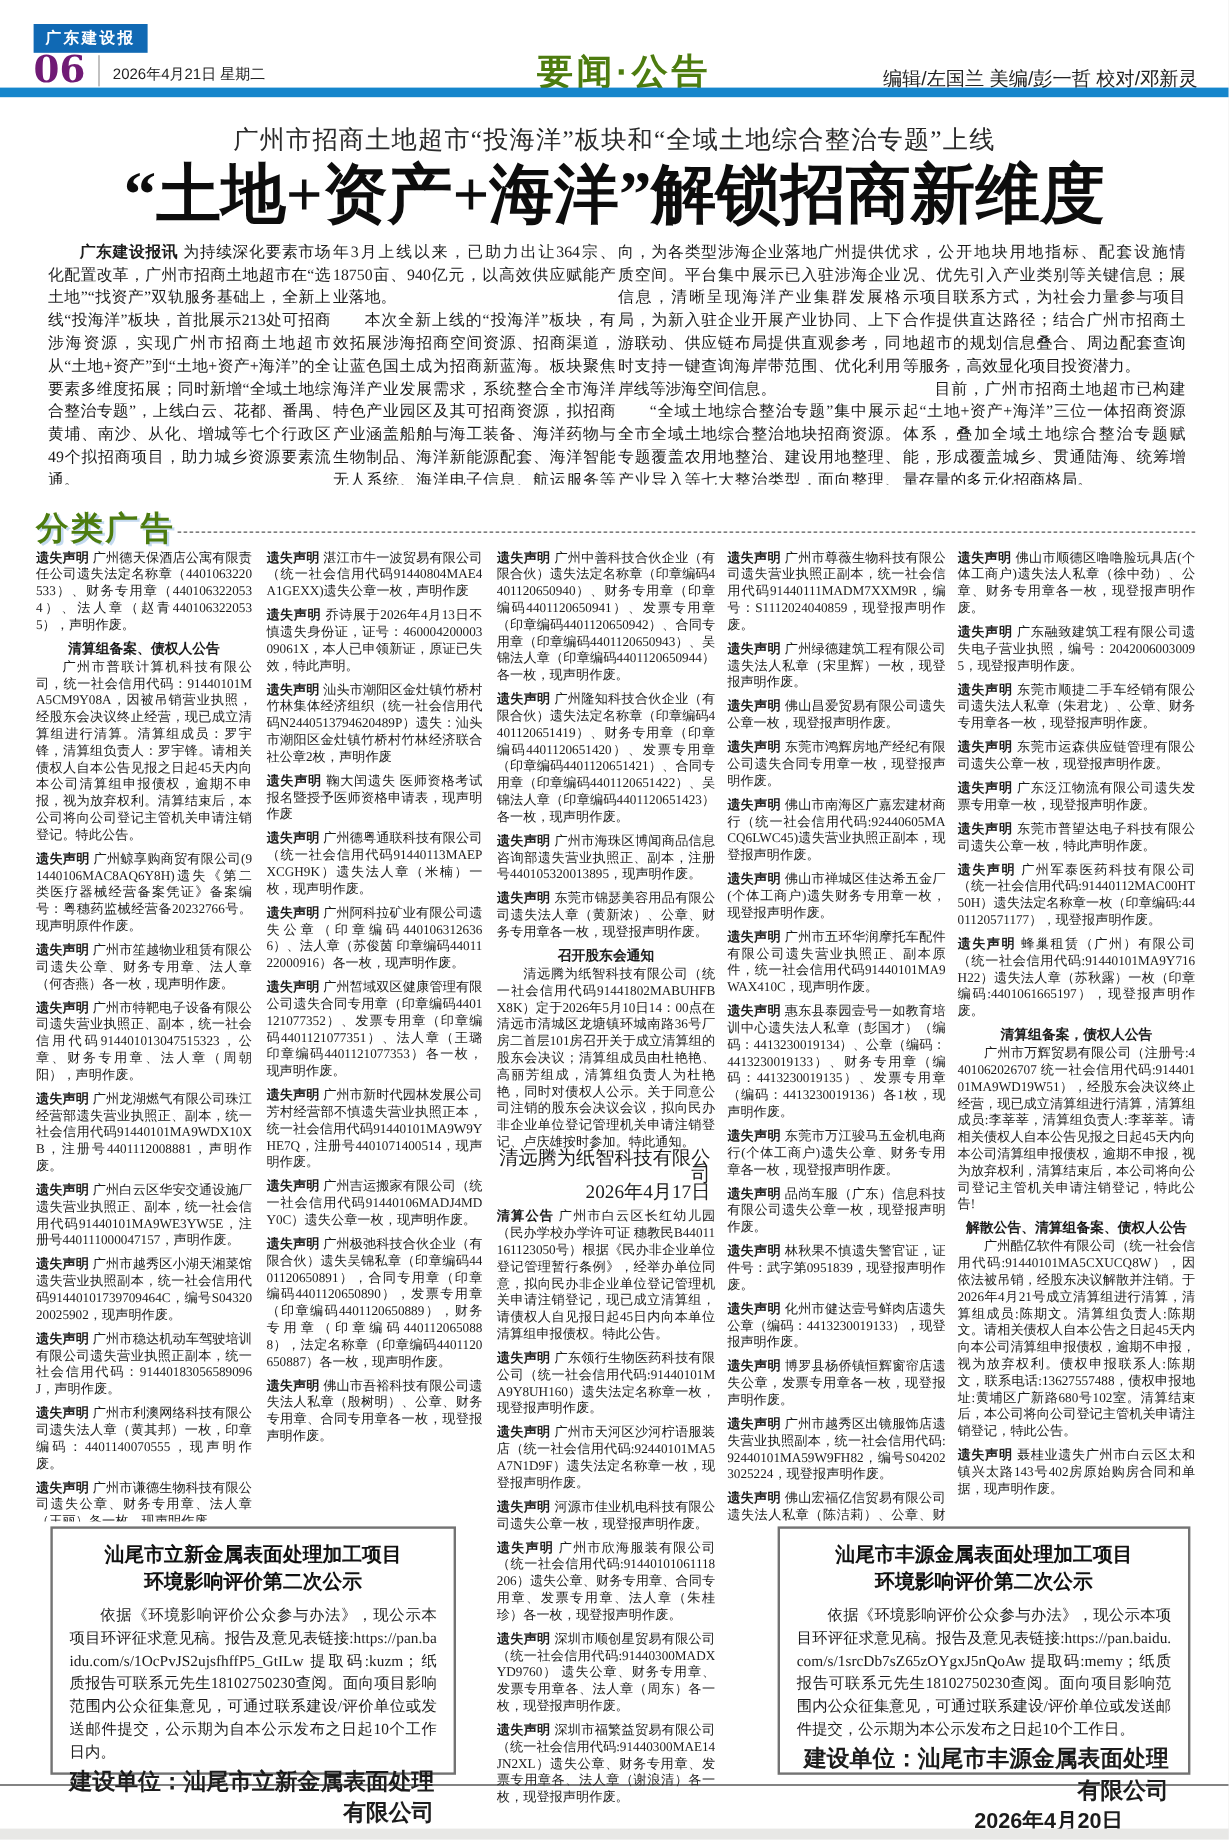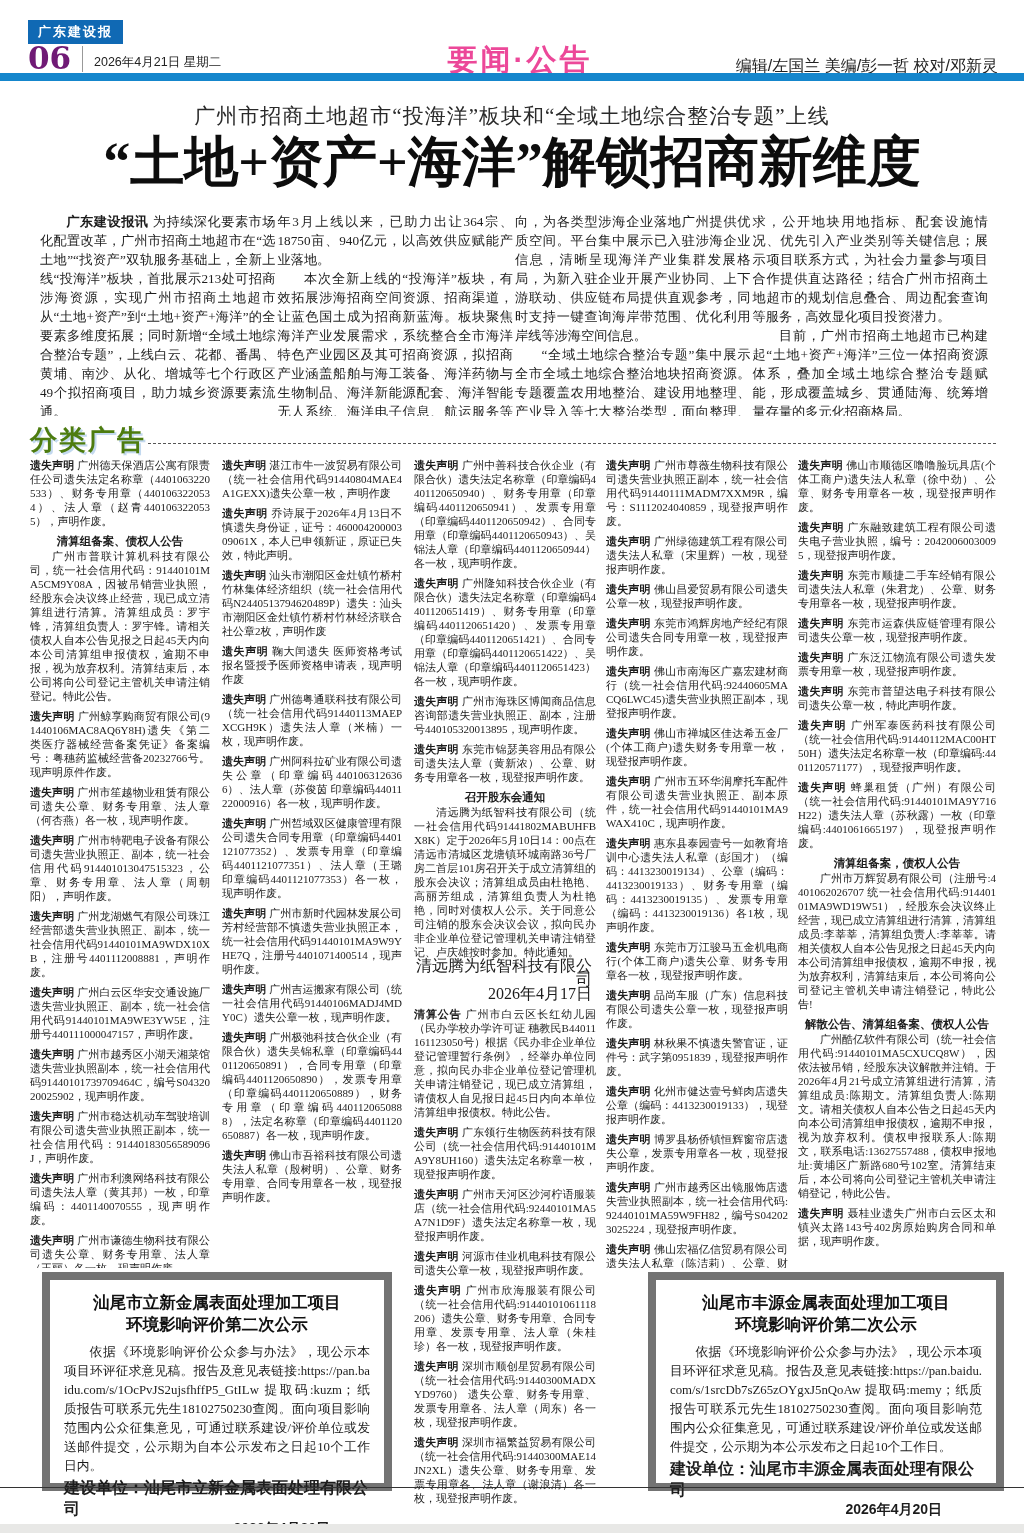--- a/index.html
+++ b/index.html
@@ -8,61 +8,61 @@
   
   #brand-box{position:absolute;left:28px;top:20px;background:#1069b4;color:#fff;
              font-family:"Liberation Sans",sans-serif;font-weight:bold;font-size:13px;
              padding:3px 10px;letter-spacing:2px;}
   #page-number{position:absolute;left:28px;top:40px;font-size:31px;font-weight:bold;
                font-family:"DejaVu Serif",serif;color:#701a75;}
   #head-divider{position:absolute;left:82px;top:46px;width:1px;height:26px;background:#999;}
   #date-line{position:absolute;left:94px;top:54px;font-size:12.5px;color:#222;
              font-family:"Liberation Sans",sans-serif;}
   #section-title{position:absolute;left:16px;right:0;top:40px;text-align:center;font-size:30px;
-                 font-weight:bold;letter-spacing:3px;color:#ec4899;
+                 font-weight:bold;letter-spacing:3px;color:#4d7c0f;
                  font-family:"Liberation Sans",sans-serif;}
   #credits{position:absolute;right:26px;top:56px;font-size:16px;color:#222;
            font-family:"Liberation Sans",sans-serif;}
   #blue-band{position:absolute;left:0;top:73px;width:1024px;height:8px;background:#1586cc;}
   
   #kicker{position:absolute;left:0;right:0;top:102px;text-align:center;font-size:21px;
           color:#2a2a2a;letter-spacing:1px;}
   #headline{position:absolute;left:0;right:0;top:126px;text-align:center;font-size:54px;
             font-weight:bold;color:#0d0d0d;letter-spacing:0px;font-family:"Liberation Serif",serif;}
-  #article-body{position:absolute;left:40px;top:212px;width:948px;height:204px;display:flex;gap:2px;overflow:hidden;}
+  #article-body{position:absolute;left:40px;top:200px;width:948px;height:204px;display:flex;gap:2px;overflow:hidden;}
   .article-col{flex:1 1 0;font-size:13.2px;line-height:19px;text-align:justify;}
   .article-col p{margin:0;}
   .article-col p.ind{text-indent:2em;}
   .article-col b{font-family:"Liberation Sans",sans-serif;font-weight:bold;}
   
   #classified-label{position:absolute;left:30px;top:422px;font-size:27px;font-weight:bold;
                     color:#4d7c0f;font-family:"Liberation Sans",sans-serif;letter-spacing:2px;
                     text-shadow:2px 2px 0 #c3d9ef;}
   #dashed-rule{position:absolute;left:148px;right:28px;top:443px;border-top:1.5px dashed #555;}
   .ad-col{position:absolute;top:458px;text-align:justify;overflow:hidden;}
   .ad{margin:0 0 6px 0;}
   .ad-body{margin:0;font-size:11px;line-height:14px;word-break:break-all;}
   .ad-body.ind{text-indent:2em;}
   .ad b{font-family:"Liberation Sans",sans-serif;font-weight:bold;}
   .ad-title{text-align:center;font-family:"Liberation Sans",sans-serif;font-weight:bold;
             font-size:11.5px;line-height:15px;}
   .ad-sig{text-align:right;font-size:16px;line-height:14px;padding-right:4px;}
   
-  .notice-box{position:absolute;top:1272px;height:182px;border:8px solid #737373;background:#fff;
+  .notice-box{position:absolute;top:1272px;height:182px;border:2px solid #737373;background:#fff;
               padding:11px 14px 10px 14px;}
   #box-left{left:42px;width:306px;}
   #box-right{left:648px;width:312px;}
   .box-title{text-align:center;font-family:"Liberation Sans",sans-serif;font-weight:bold;
              font-size:16.5px;line-height:22px;color:#111;}
   .box-body{margin:8px 0 0 0;font-size:12.8px;line-height:19px;text-align:justify;
             text-indent:2em;word-break:break-all;}
-  .box-builder{margin-top:2px;font-family:"Liberation Sans",sans-serif;
-               font-weight:bold;font-size:16px;padding-right:2px;}
+  .box-builder{margin-top:2px;text-align:right;font-family:"Liberation Sans",sans-serif;
+               font-weight:bold;font-size:19px;padding-right:2px;}
   .box-date{text-align:right;font-family:"Liberation Sans",sans-serif;font-weight:bold;
-            font-size:14px;padding-right:40px;}
+            font-size:18px;padding-right:40px;}
   #bottom-rule{position:absolute;left:0;top:1487px;width:1024px;border-top:1.5px solid #333;}
 </style>
 </head>
 <body>
 
 <div id="page">
 
   <div>
     <div id="brand-box">广东建设报</div>
     <div id="page-number">06</div>

